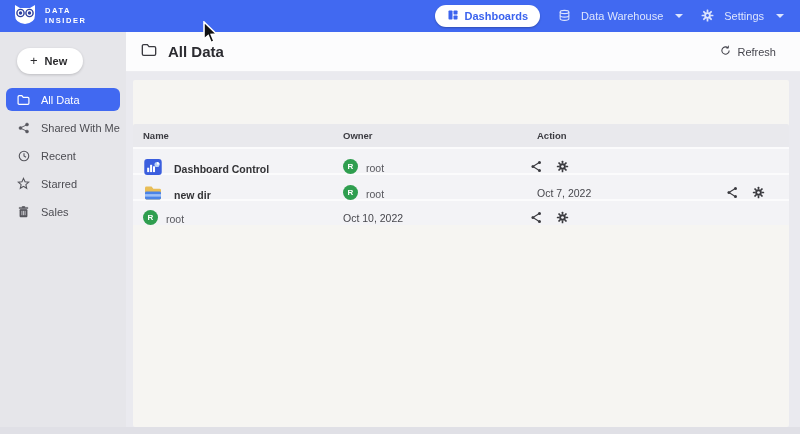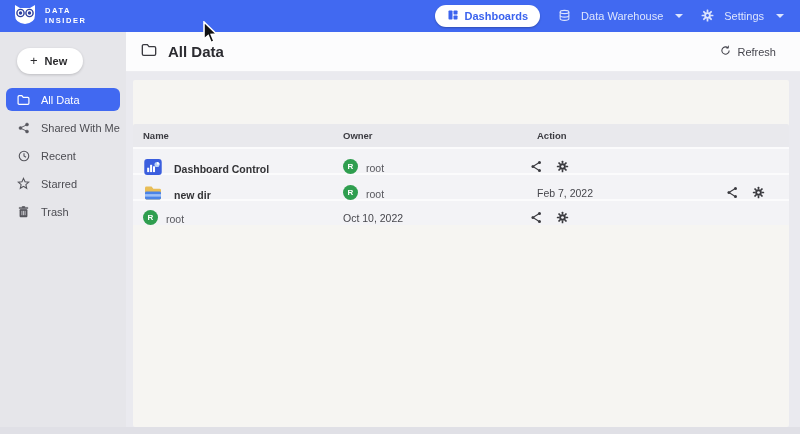--- a/index.html
+++ b/index.html
@@ -175,21 +175,21 @@
       </div>
       <div class="side-item">
         <span class="si-icon">
           <svg width="11" height="12" viewBox="0 0 24 26" fill="currentColor" stroke="none">
             <rect x="4" y="7" width="16" height="17" rx="2"></rect>
             <rect x="2" y="3" width="20" height="2.6" rx="1.3"></rect>
             <rect x="9" y="0.5" width="6" height="3" rx="1"></rect>
             <path d="M8.5 10.5 V20 M12 10.5 V20 M15.5 10.5 V20" stroke="#e6e6ea" stroke-width="1.6"></path>
           </svg>
         </span>
-        <span>Trash</span>
+        <span>Sales</span>
       </div>
     </div>
   </div>
 
   <div class="main">
     <div class="page-head">
       <span>
         <svg width="16" height="14" viewBox="0 0 24 21" fill="none" stroke="#3a3a40" stroke-width="2">
           <path d="M2 4.5 a2 2 0 0 1 2-2 h5.5 l2.5 3 H20 a2 2 0 0 1 2 2 v9 a2 2 0 0 1-2 2 H4 a2 2 0 0 1-2-2 Z"></path>
         </svg>
@@ -269,21 +269,21 @@
               <rect x="1" y="9" width="22" height="11" rx="2" fill="#4a84e8"></rect>
               <rect x="1" y="12.5" width="22" height="3.5" fill="#9fc0f5"></rect>
             </svg>
           </span>
           <span class="fname">new dir</span>
         </div>
         <div class="cell">
           <span class="avatar">R</span>
           <span class="owner-name">root</span>
         </div>
-        <div class="cell date-cell">Feb 7, 2022</div>
+        <div class="cell date-cell">Oct 7, 2022</div>
         <div class="cell action-cell">
           <span class="act-icon">
             <svg width="13" height="13" viewBox="0 0 24 24" fill="#3a3a3f">
               <circle cx="17.5" cy="4.5" r="2.8"></circle>
                 <circle cx="5.5" cy="12" r="2.8"></circle>
                 <circle cx="17.5" cy="19.5" r="2.8"></circle>
               <path d="M7.5 10.7 L15.8 5.6 M7.5 13.3 L15.8 18.4" stroke="#3a3a3f" stroke-width="1.9"></path>
             </svg>
           </span>
           <span class="act-icon">

